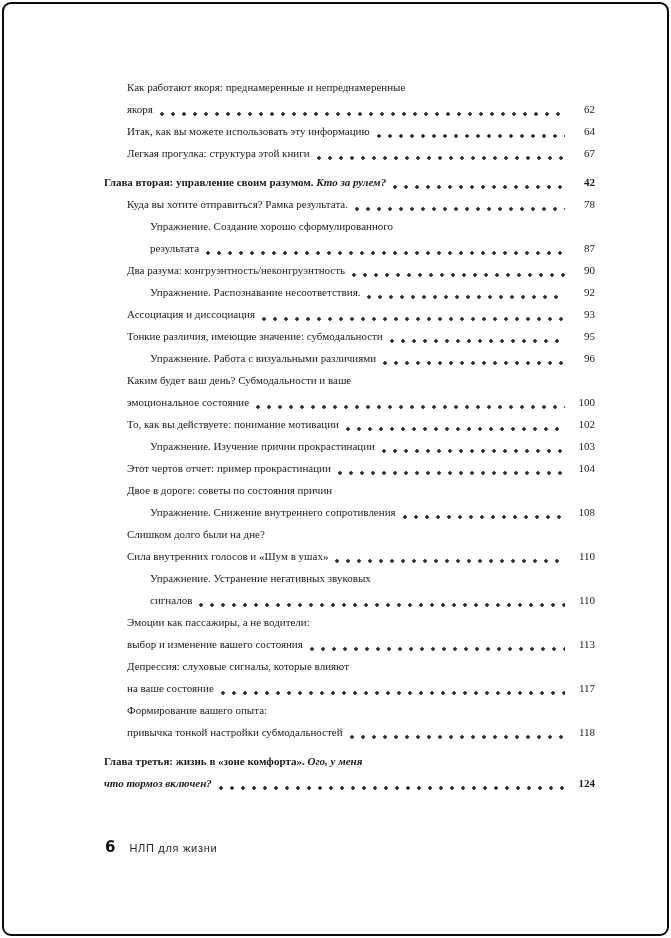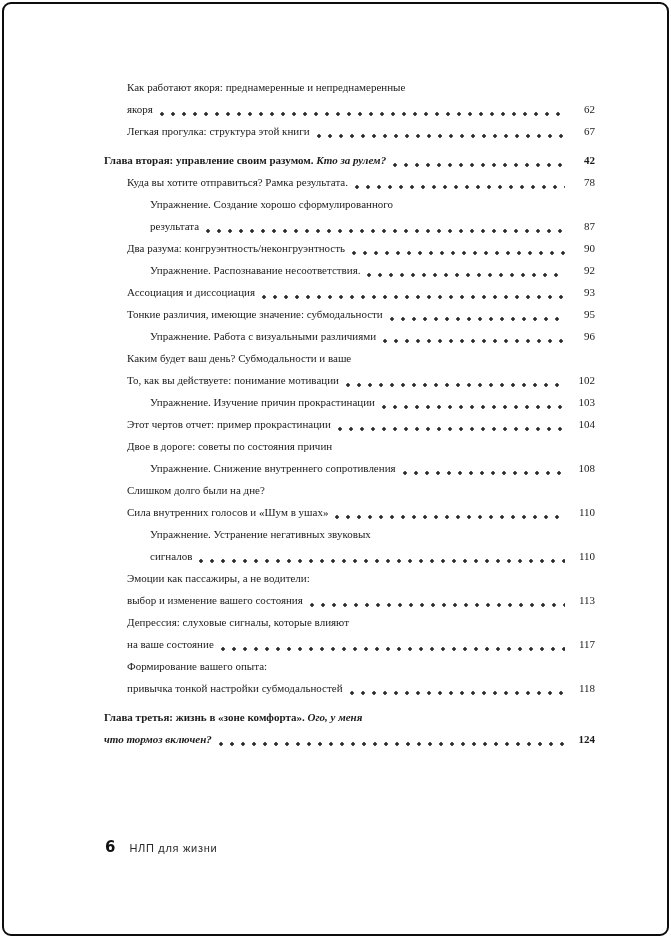--- a/index.html
+++ b/index.html
@@ -81,20 +81,27 @@
 
   <div class="entry lvl1">
     <div class="line"><span>Как работают якоря: преднамеренные и непреднамеренные</span></div>
     <div class="line last">
       <span class="ltext"><span>якоря</span></span>
       <span class="leader"></span>
       <span class="pnum">62</span>
     </div>
   </div>
 
+  <div class="entry lvl1">
+    <div class="line last">
+      <span class="ltext"><span>Итак, как вы можете использовать эту информацию</span></span>
+      <span class="leader"></span>
+      <span class="pnum">64</span>
+    </div>
+  </div>
 
   <div class="entry lvl1">
     <div class="line last">
       <span class="ltext"><span>Легкая прогулка: структура этой книги</span></span>
       <span class="leader"></span>
       <span class="pnum">67</span>
     </div>
   </div>
 
   <div class="entry lvl0">
@@ -157,20 +164,25 @@
   <div class="entry lvl2">
     <div class="line last">
       <span class="ltext"><span>Упражнение. Работа с визуальными различиями</span></span>
       <span class="leader"></span>
       <span class="pnum">96</span>
     </div>
   </div>
 
   <div class="entry lvl1">
     <div class="line"><span>Каким будет ваш день? Субмодальности и ваше</span></div>
+    <div class="line last">
+      <span class="ltext"><span>эмоциональное состояние</span></span>
+      <span class="leader"></span>
+      <span class="pnum">100</span>
+    </div>
   </div>
 
   <div class="entry lvl1">
     <div class="line last">
       <span class="ltext"><span>То, как вы действуете: понимание мотивации</span></span>
       <span class="leader"></span>
       <span class="pnum">102</span>
     </div>
   </div>
 

